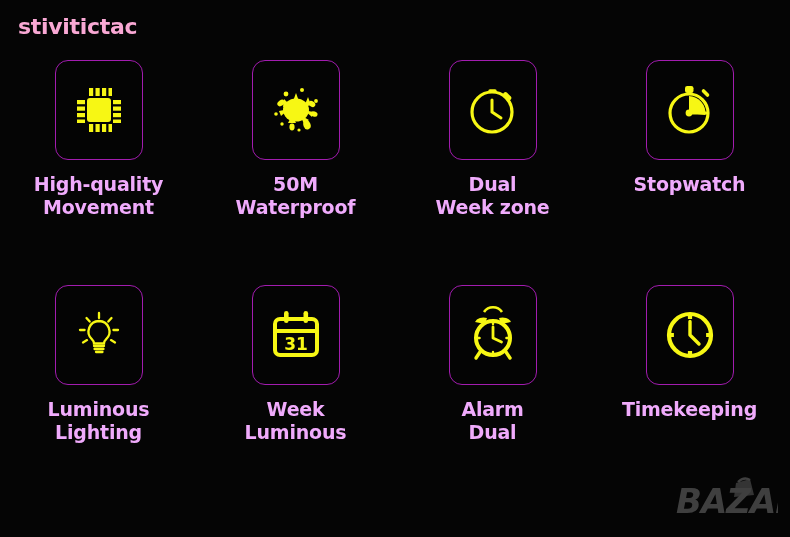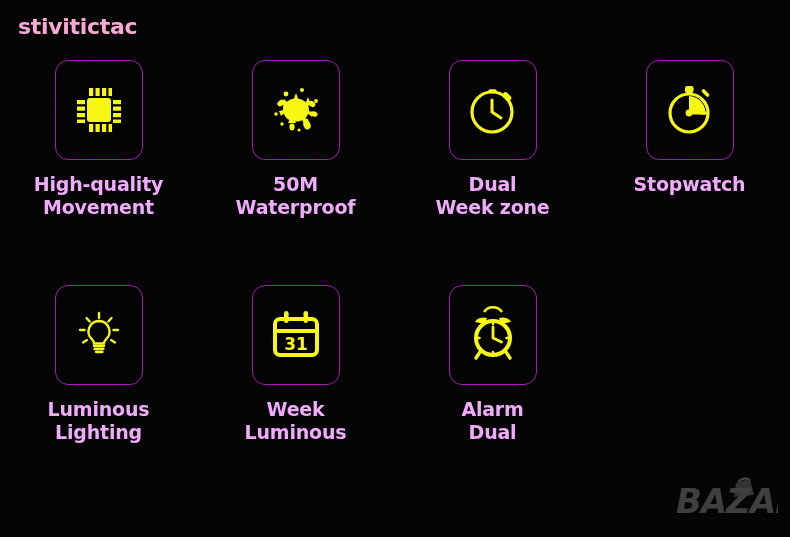--- a/index.html
+++ b/index.html
@@ -232,20 +232,32 @@
             <path d="M29 15.5 v2.6 M45 32 h-2.6 M29 48.5 v-2.6 M13 32 h2.6" stroke="#f7f714" stroke-width="2.4" stroke-linecap="round"></path>
             <path d="M16 46 l-4 6" stroke="#f7f714" stroke-width="3.4" stroke-linecap="round"></path>
             <path d="M42 46 l4 6" stroke="#f7f714" stroke-width="3.4" stroke-linecap="round"></path>
           </svg>
         </span>
       </div>
       <div class="feature-label">Alarm
 Dual</div>
     </div>
 
+    <div class="feature">
+      <div class="icon-box">
+        <span>
+          <svg width="58" height="58" viewBox="0 0 58 58">
+            <circle cx="29" cy="29" r="21" fill="none" stroke="#f7f714" stroke-width="4.2"></circle>
+            <path d="M29 8.5 v4.4 M49.5 29 h-4.4 M29 49.5 v-4.4 M8.5 29 h4.4" stroke="#f7f714" stroke-width="4.2" stroke-linecap="butt"></path>
+            <path d="M29 29 V15.5 M29 29 L38 38" stroke="#f7f714" stroke-width="3.4" stroke-linecap="round"></path>
+          </svg>
+        </span>
+      </div>
+      <div class="feature-label">Timekeeping</div>
+    </div>
 
   </div>
 
   <div class="watermark">
     <svg width="104" height="46" viewBox="0 0 104 46">
       <path d="M62 6 L76 2 L80 18 L60 20 Z" fill="#3d3d3d"></path>
       <path d="M64 5 q6 -6 12 -2" fill="none" stroke="#4a4a4a" stroke-width="2.4"></path>
       <text x="2" y="36" class="watermark-text">BAZAR</text>
     </svg>
   </div>

